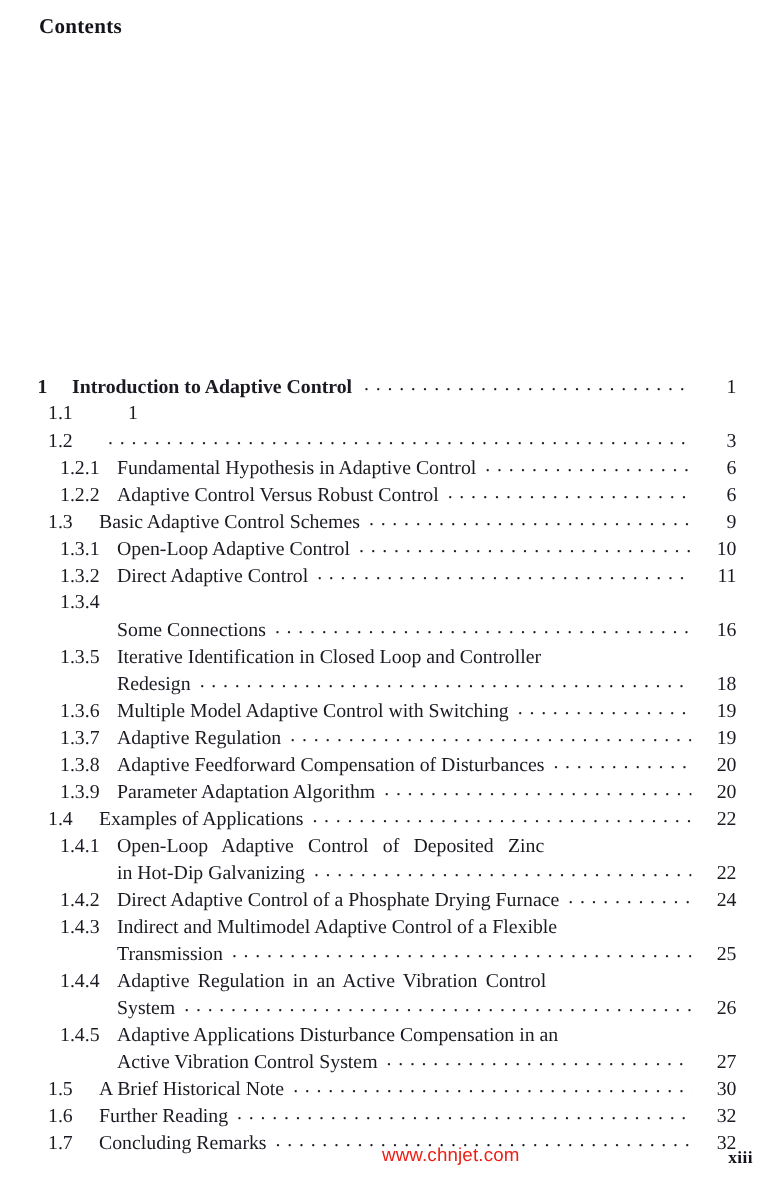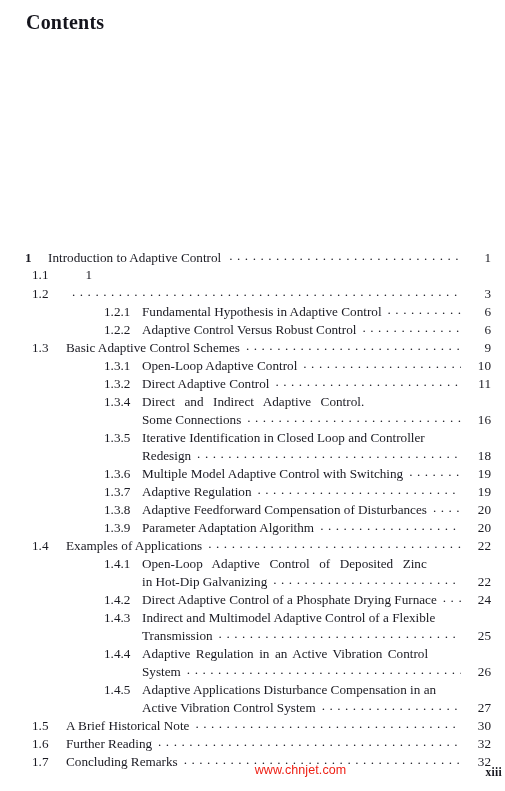--- a/index.html
+++ b/index.html
@@ -14,21 +14,21 @@
     font-family: "Liberation Serif", "DejaVu Serif", serif;
     color: #1a1a22;
     overflow: hidden;
   }
 
   
   #page-title {
     position: absolute;
     left: 26px;
     top: 11px;
-    font-size: 20px;
+    font-size: 14px;
     font-weight: bold;
     letter-spacing: 0.2px;
     color: #14141c;
   }
 
   
   #toc {
     position: absolute;
     left: 0;
     top: 249px;
@@ -90,29 +90,29 @@
 
   .pageno {
     flex: 0 0 auto;
     width: 26px;
     text-align: right;
     padding-right: 14px;
   }
 
   
   .lvl-chapter .num   { width: 23px; margin-left: 25px; font-weight: bold; }
-  .lvl-chapter .label { font-weight: normal; }
+  .lvl-chapter .label { font-weight: bold; }
   .lvl-chapter .leader { margin-left: 8px; }
 
   
   .lvl-section .num   { width: 34px; margin-left: 32px; }
   .lvl-section .label { }
 
   
-  .lvl-sub .num   { width: 38px; margin-left: 104px; }
+  .lvl-sub .num   { width: 38px; margin-left: 40px; }
 
   
   .cont .num { visibility: hidden; }
 
   
   .stretch .label { word-spacing: 6.2px; }
   .stretch-sm .label { word-spacing: 2.2px; }
 
   
   #footer-watermark {
@@ -213,24 +213,20 @@
         <span class="label-wrap">
           <span class="label">Direct Adaptive Control</span>
           <span class="leader"></span>
         </span>
         <span class="pageno">11</span>
       </div>
     </div>
     <div class="toc-entry">
       <div class="toc-line lvl-sub stretch">
         <span class="num">1.3.4</span>
-        <span class="label-wrap">
-          <span class="label">Direct and Indirect Adaptive Control.</span>
-          <span class="leader hidden"></span>
-        </span>
         <span class="pageno"></span>
       </div>
       <div class="toc-line cont lvl-sub">
         <span class="num"></span>
         <span class="label-wrap">
           <span class="label">Some Connections</span>
           <span class="leader"></span>
         </span>
         <span class="pageno">16</span>
       </div>

